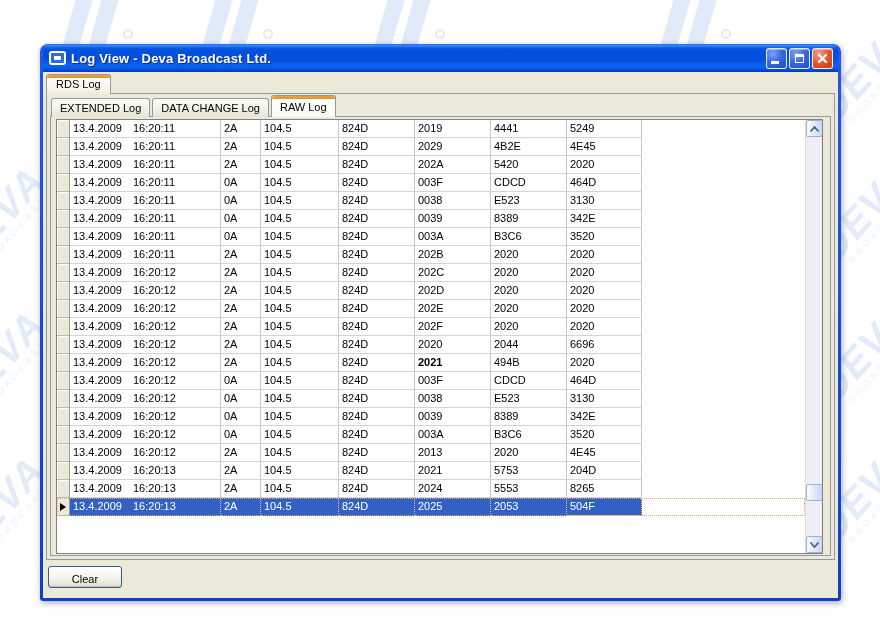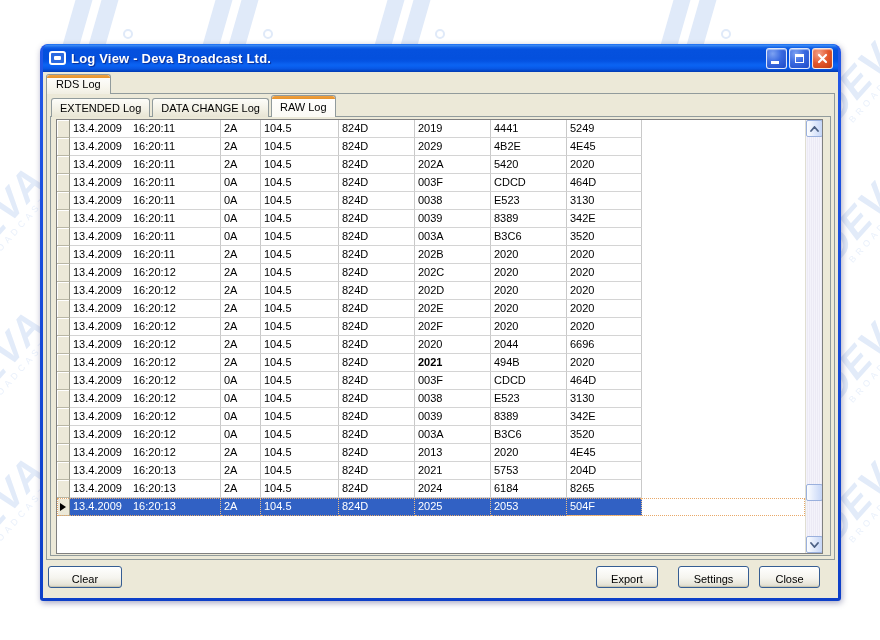--- a/index.html
+++ b/index.html
@@ -403,21 +403,21 @@
                     <div class="cell" style="width: 76px;">5753</div>
                     <div class="cell" style="width: 75px;">204D</div>
                   </div>
                   <div class="row">
                     <div class="cell indicator"></div>
                     <div class="cell" style="width: 151px;"><span class="date">13.4.2009</span>16:20:13</div>
                     <div class="cell" style="width: 40px;">2A</div>
                     <div class="cell" style="width: 78px;">104.5</div>
                     <div class="cell" style="width: 76px;">824D</div>
                     <div class="cell" style="width: 76px;">2024</div>
-                    <div class="cell" style="width: 76px;">6184</div>
+                    <div class="cell" style="width: 76px;">5553</div>
                     <div class="cell" style="width: 75px;">8265</div>
                   </div>
                   <div class="row selected">
                     <div class="cell indicator">
                       <span class="sel-arrow"></span>
                     </div>
                     <div class="cell" style="width: 151px;"><span class="date">13.4.2009</span>16:20:13</div>
                     <div class="cell" style="width: 40px;">2A</div>
                     <div class="cell" style="width: 78px;">104.5</div>
                     <div class="cell" style="width: 76px;">824D</div>
@@ -438,21 +438,16 @@
                 <svg width="9" height="6" viewBox="0 0 9 6">
                     <path d="M1 1 L4.5 5 L8 1" stroke="#4d6185" stroke-width="1.8" fill="none" stroke-linecap="round"></path>
                   </svg>
               </div>
             </div>
           </div>
         </div>
       </div>
 
       <button class="btn btn-clear">Clear</button>
-      <div class="footer-right">
-        <button class="btn btn-export">Export</button>
-        <button class="btn btn-settings">Settings</button>
-        <button class="btn btn-close">Close</button>
-      </div>
 
     </div>
   </div>
 </div>
 
 </body></html>

